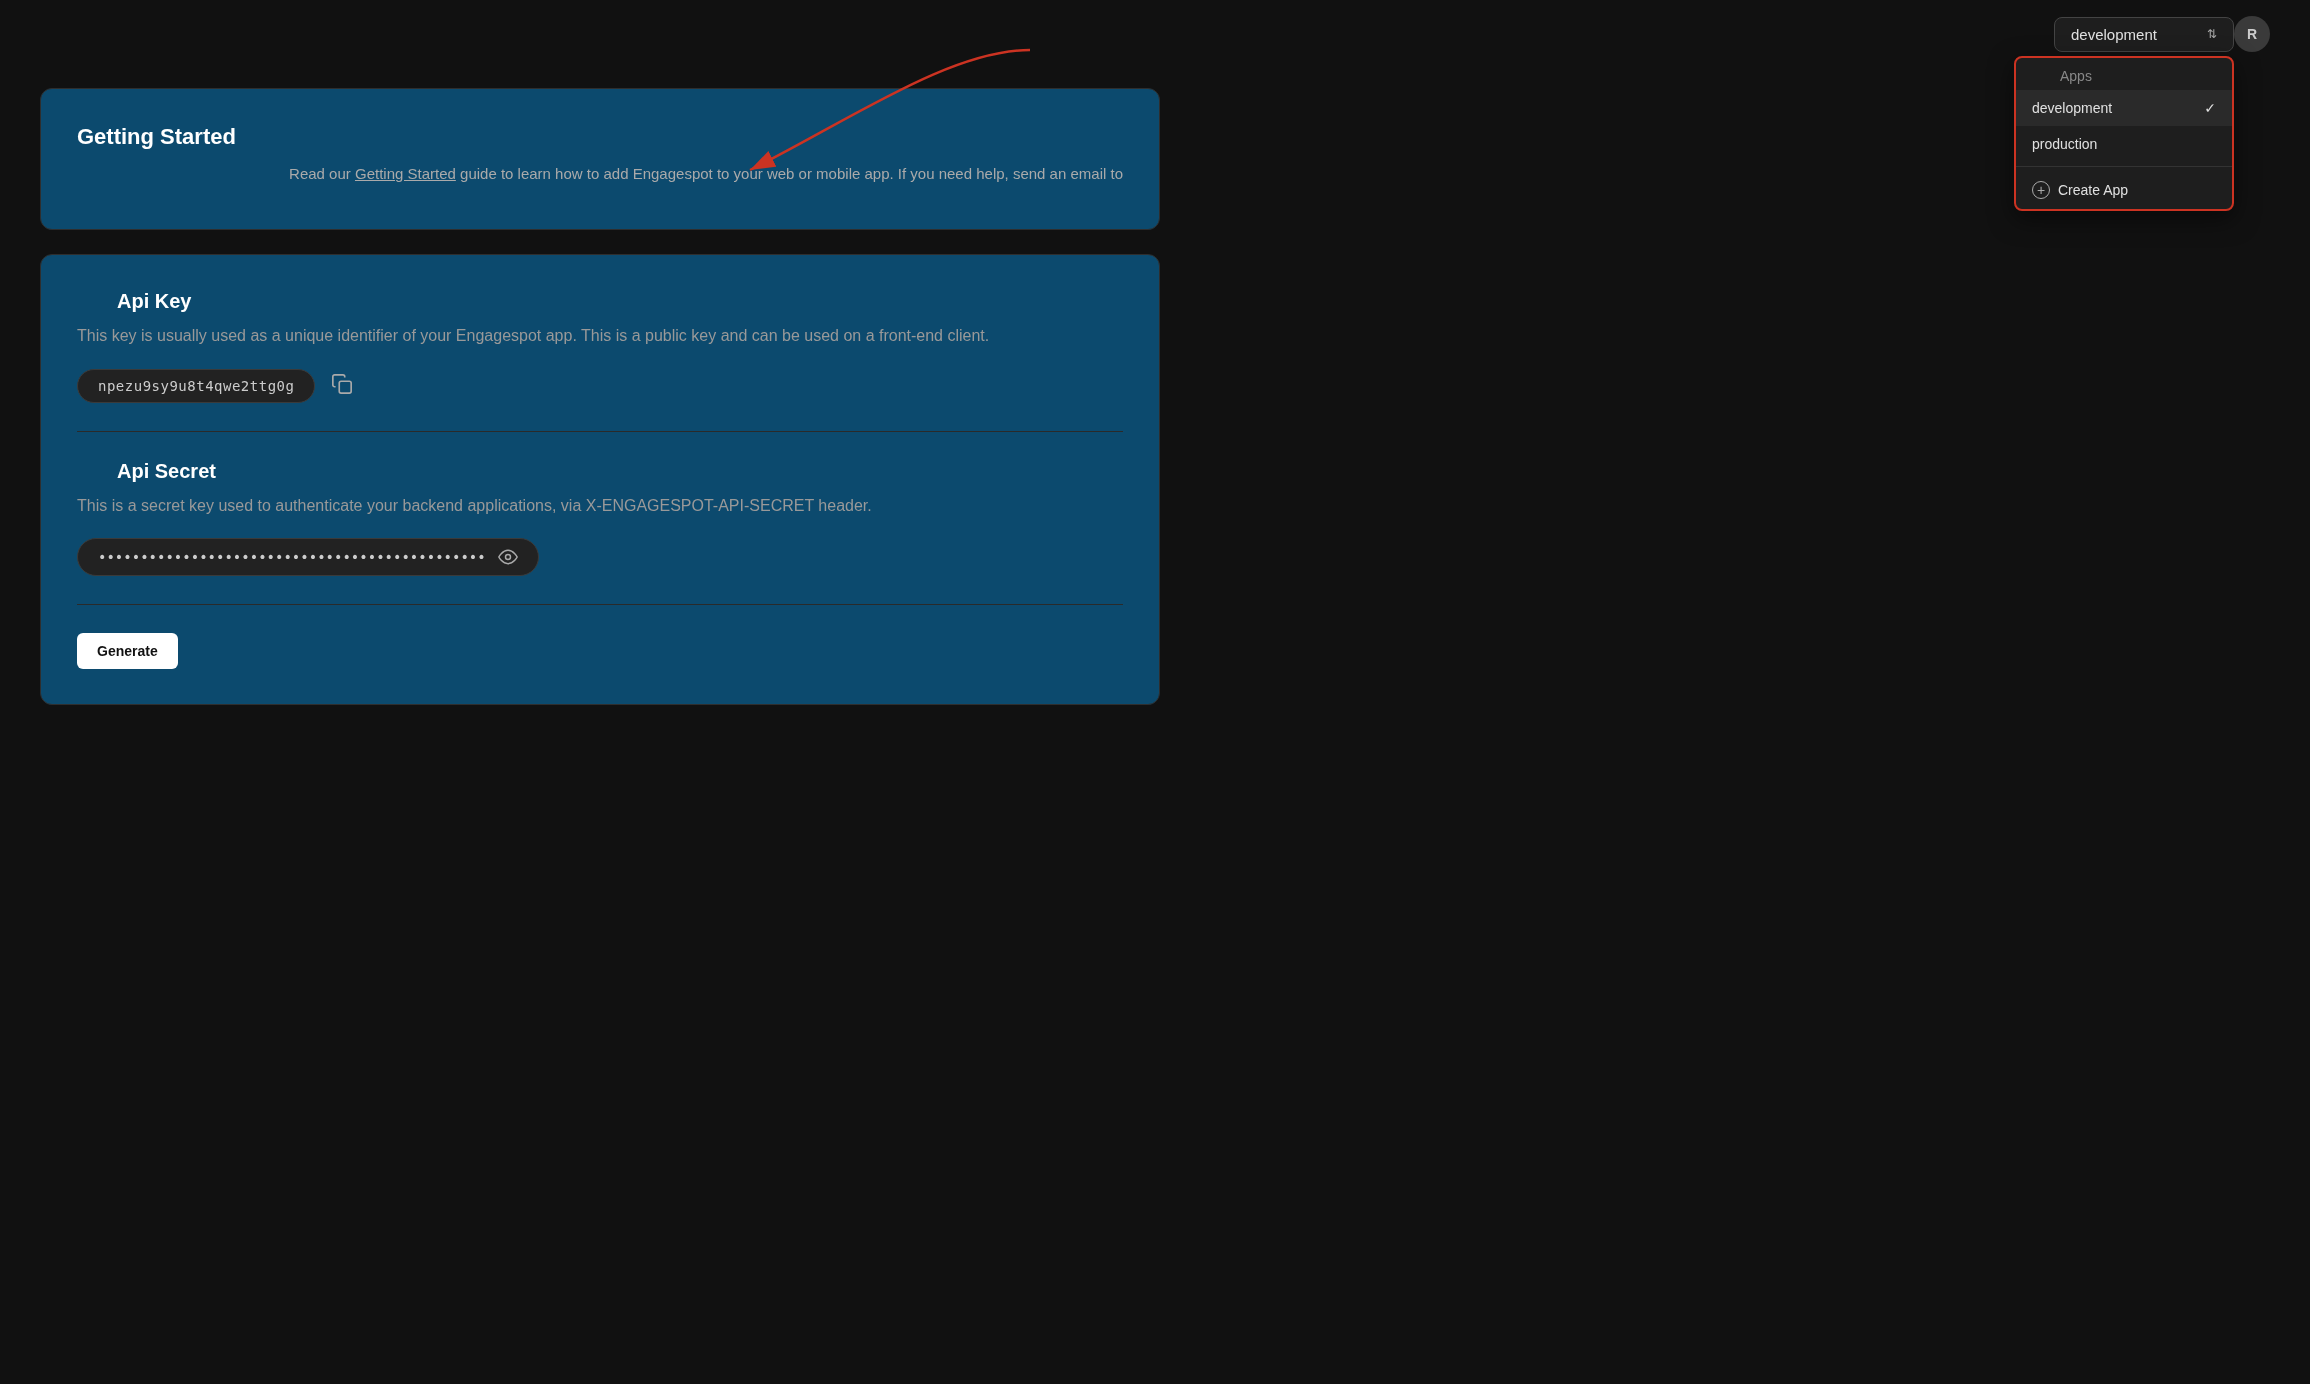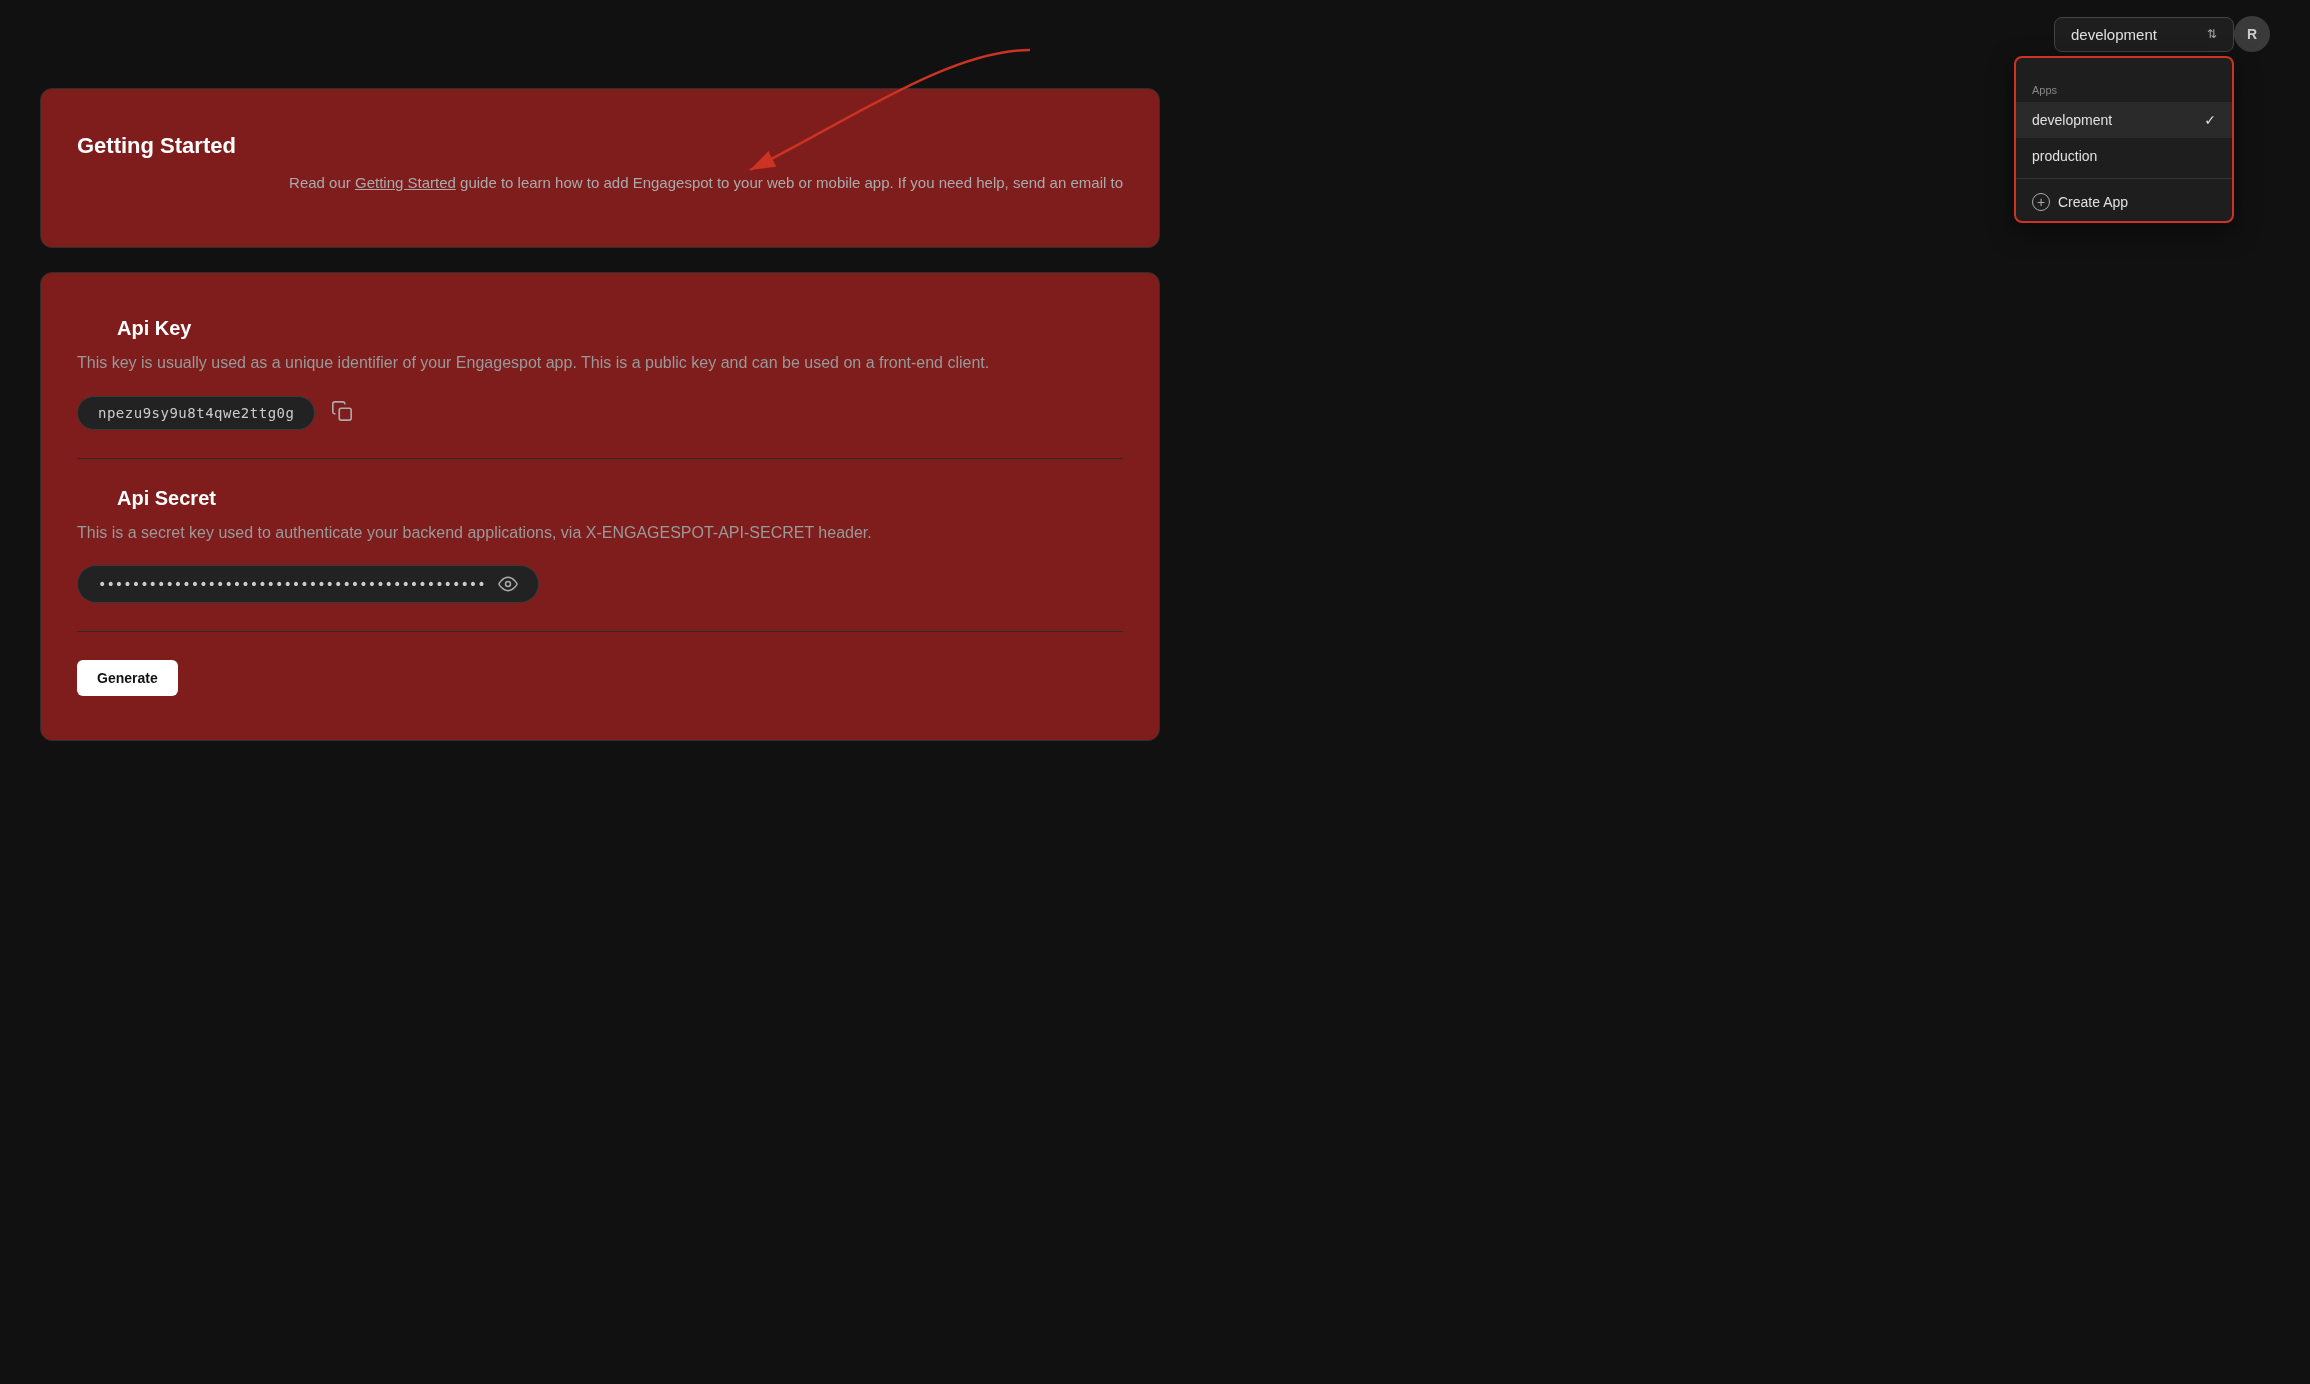--- a/index.html
+++ b/index.html
@@ -52,24 +52,25 @@
       background: #1e1e1e;
       border: 1px solid #555;
       border-radius: 8px;
       min-width: 220px;
       z-index: 100;
       overflow: hidden;
       box-shadow: 0 8px 24px rgba(0,0,0,0.5);
     }
 
     .dropdown-section-label {
-      padding: 26px 16px 6px;
-      font-size: 11px;
+      padding: 10px 16px 6px;
+      font-size: 14px;
       color: #888;
       font-weight: 500;
+      margin-left: 28px;
     }
 
     .dropdown-item {
       padding: 10px 16px;
       font-size: 14px;
       cursor: pointer;
       display: flex;
       align-items: center;
       justify-content: space-between;
       color: #e0e0e0;
@@ -136,24 +137,24 @@
     }
 
     
     .main-content {
       padding: 20px 40px 40px;
       max-width: 1200px;
     }
 
     
     .card {
-      background: #7f1d1d;
+      background: #0c4a6e;
       border: 1px solid #2e2e2e;
       border-radius: 12px;
-      padding: 44px 36px;
+      padding: 35px 36px;
       margin-bottom: 24px;
     }
 
     .card-title {
       font-size: 22px;
       font-weight: 700;
       color: #ffffff;
       margin-bottom: 12px;
     }
 

